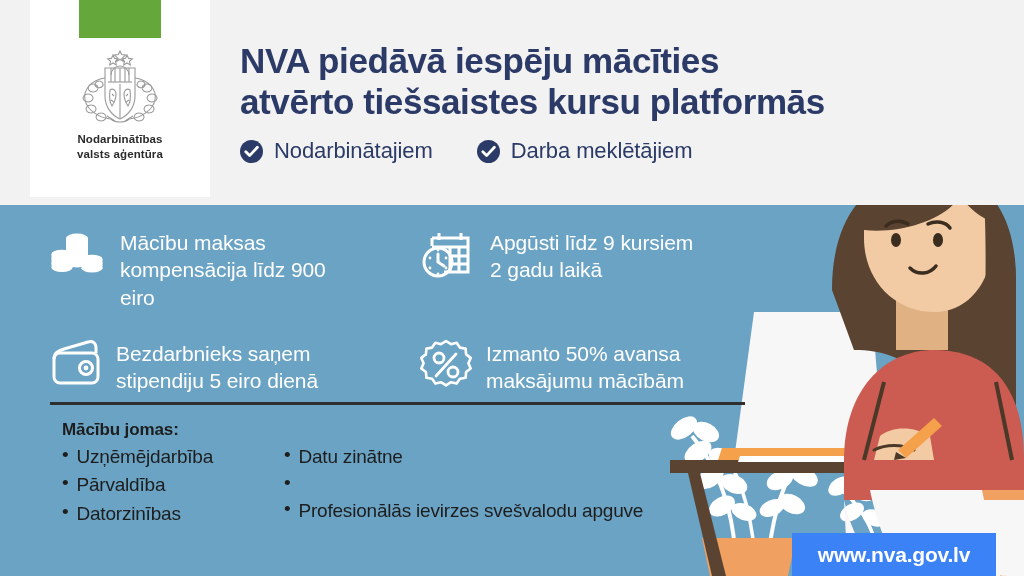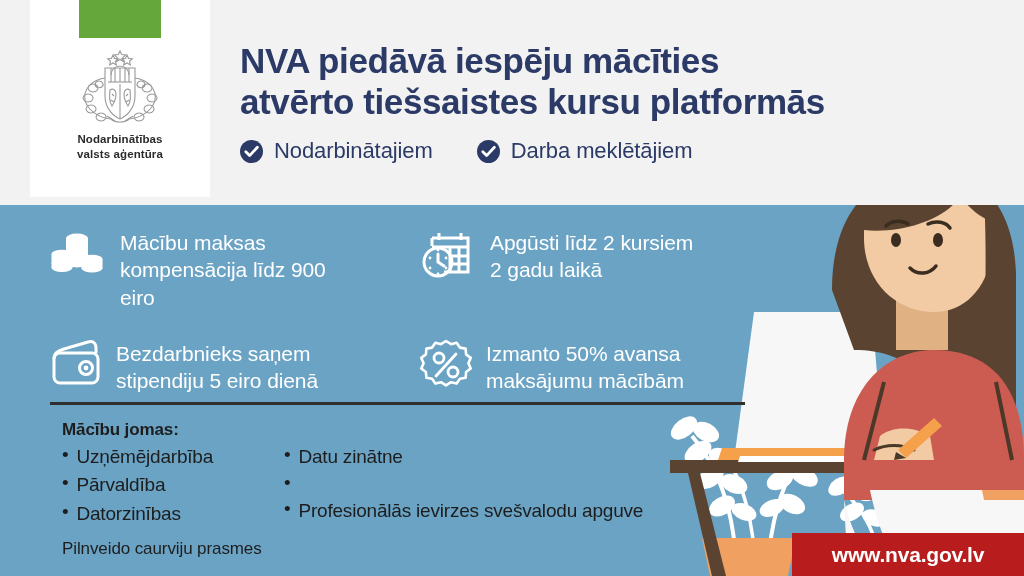--- a/index.html
+++ b/index.html
@@ -72,22 +72,22 @@
   .fields-title { font-size:17px; font-weight:bold; letter-spacing:-.1px; }
   .fields-cols { display:flex; gap:22px; margin-top:4px; }
   .fcol { display:flex; flex-direction:column; gap:3px; }
   .fcol.left { width:200px; }
   .fitem { font-size:19px; line-height:1.34; letter-spacing:-.2px; display:flex; gap:8px; }
   .fitem .bullet { line-height:1.2; }
   .fields-footer { margin-top:13px; font-size:17px; color:#1d1d1d; letter-spacing:-.1px; }
 
   
   .site-bar {
-    position:absolute; left:792px; top:533px; width:232px; height:43px;
-    background:#b91c1c; display:flex; align-items:center; justify-content:center;
+    position:absolute; left:792px; top:533px; width:204px; height:43px;
+    background:#3b82f6; display:flex; align-items:center; justify-content:center;
   }
   .site-bar span { color:#fff; font-size:21px; font-weight:bold; letter-spacing:-.2px; }
 
   
   .illo { position:absolute; left:648px; top:160px; width:376px; height:416px; }
   .illo svg { display:block; }
 </style>
 </head>
 <body>
 
@@ -311,21 +311,21 @@
             <circle cx="18" cy="22" r="1.4"></circle>
               <circle cx="10" cy="30" r="1.4"></circle>
             <circle cx="26" cy="30" r="1.4"></circle>
               <circle cx="10" cy="40" r="1.4"></circle>
             <circle cx="26" cy="40" r="1.4"></circle>
               <circle cx="18" cy="46" r="1.4"></circle>
           </g>
         </svg>
       </span>
       <span class="b-text">
-        <span>Apgūsti līdz 2 kursiem</span><br>
+        <span>Apgūsti līdz 9 kursiem</span><br>
         <span>2 gadu laikā</span>
       </span>
     </div>
 
     <div class="benefit">
       <span class="b-icon sm">
         <svg width="54" height="50" viewBox="0 0 54 50" xmlns="http://www.w3.org/2000/svg">
           <g fill="none" stroke="#ffffff" stroke-width="3" stroke-linejoin="round">
             <rect x="4" y="14" width="44" height="30" rx="6"></rect>
             <path d="M4,20 C4,14 8,12 14,10 L38,3 C43,1.5 46,4 46,9 L46,14"></path>
@@ -383,20 +383,19 @@
         </div>
         <div class="fitem">
           <span class="bullet">•</span>
         </div>
         <div class="fitem">
           <span class="bullet">•</span>
           <span>Profesionālās ievirzes svešvalodu apguve</span>
         </div>
       </div>
     </div>
-    <div class="fields-footer">Pilnveido caurviju prasmes</div>
   </div>
 
   <div class="site-bar">
     <span>www.nva.gov.lv</span>
   </div>
 
 </div>
 
 </body></html>

